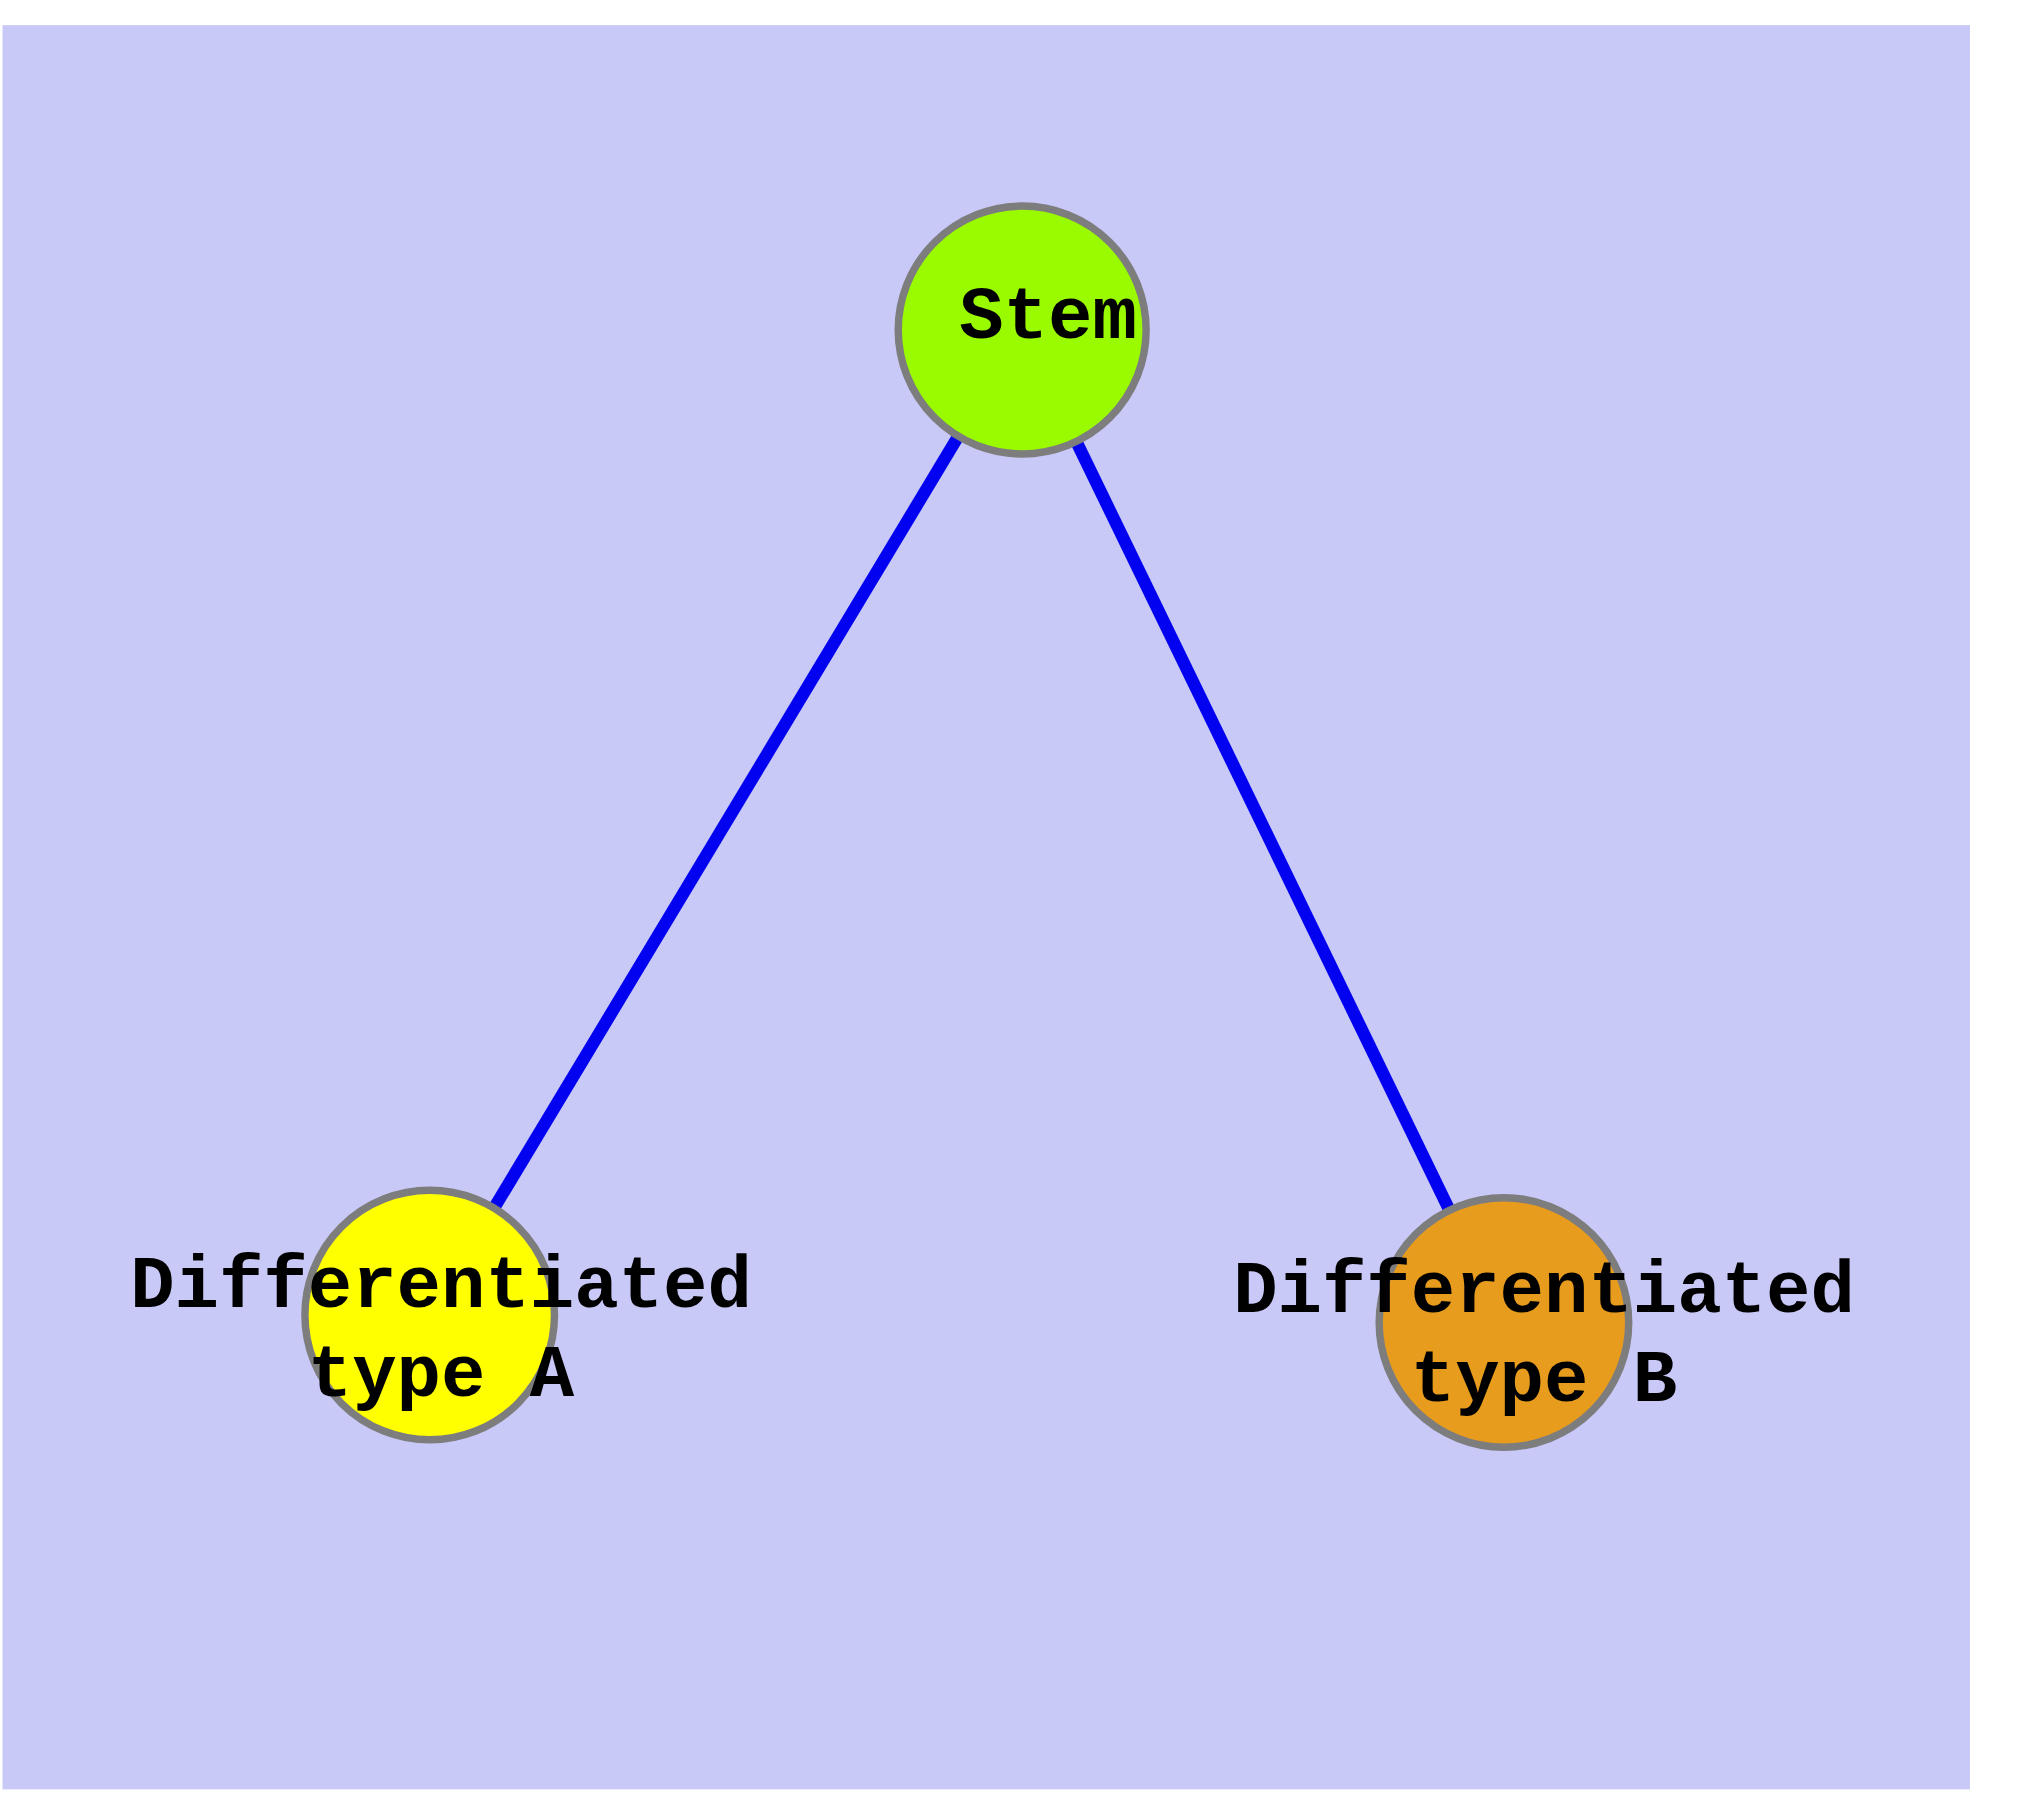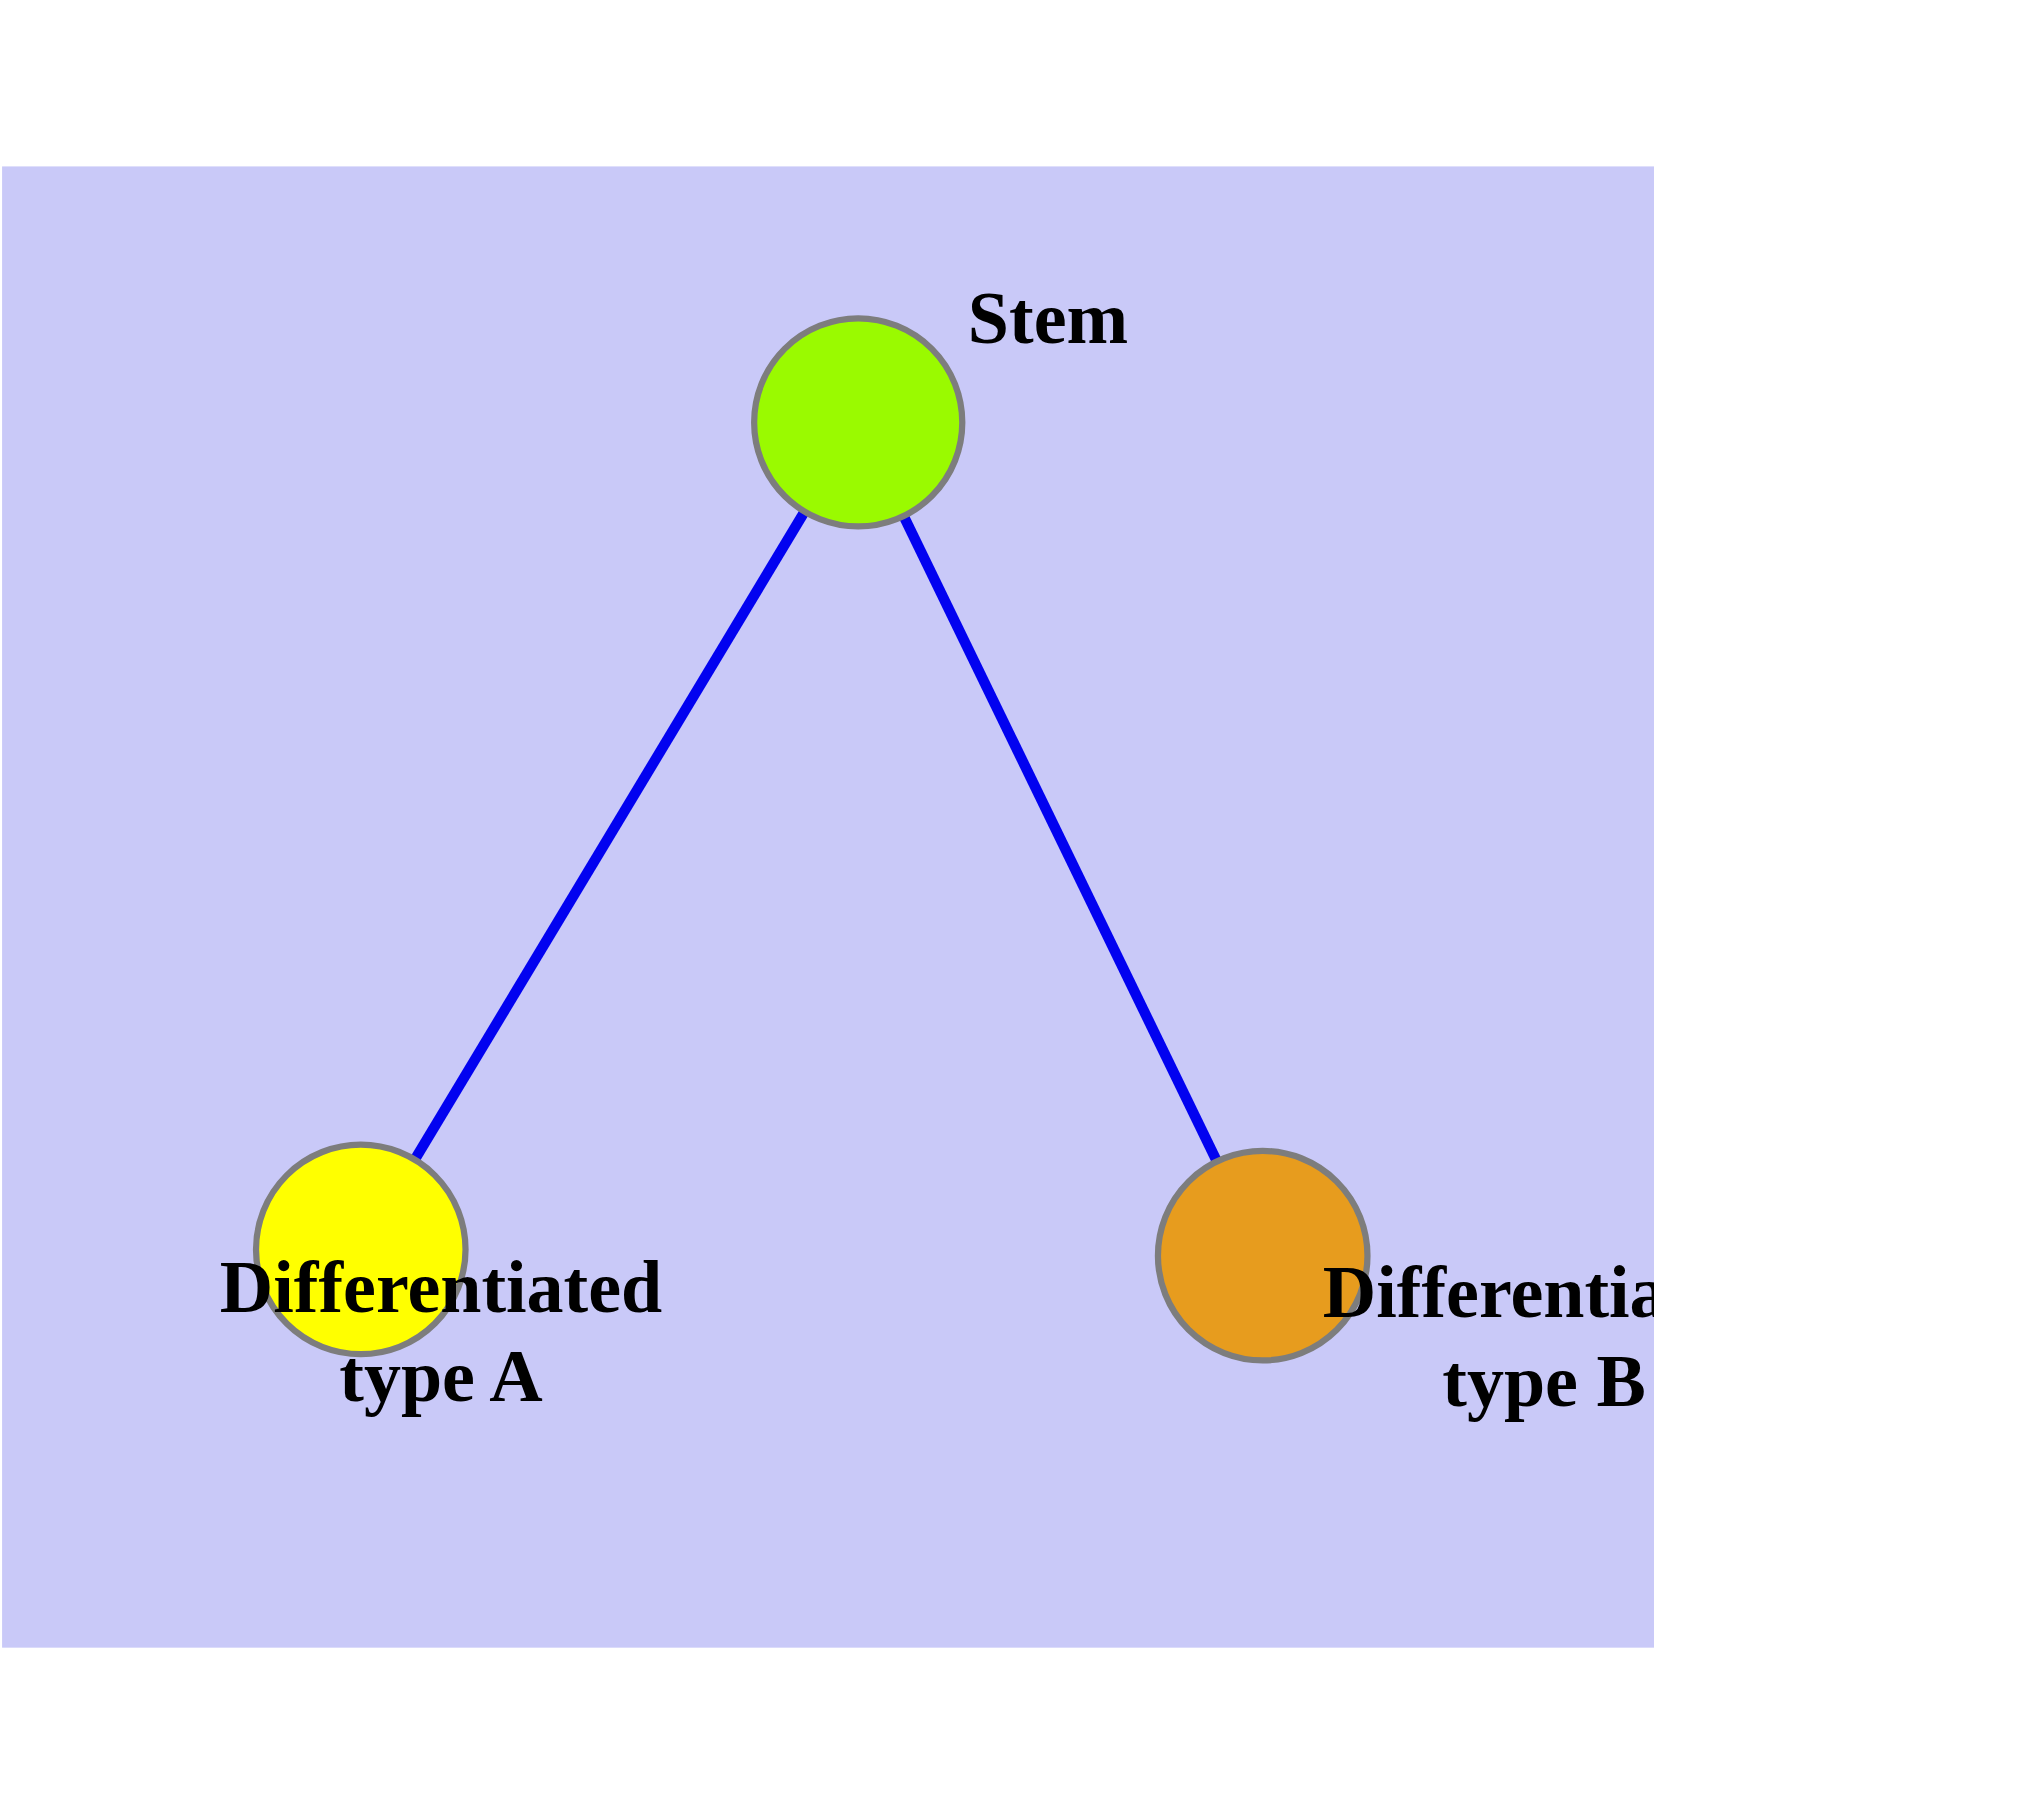--- a/index.html
+++ b/index.html
@@ -2,24 +2,24 @@
 <html style="font-size:13.6px"><head>
 <meta charset="utf-8">
 <style>
   html, body {
     margin: 0;
     padding: 0;
     background: #ffffff;
   }
   .canvas {
     position: relative;
-    width: 1654px;
+    width: 1970px;
     height: 1812px;
     overflow: hidden;
-    font-family: Liberation Serif, serif;
+    font-family: Liberation Mono, monospace;
   }
   .diagram-svg {
     position: absolute;
     left: 0;
     top: 0;
     width: 100%;
     height: 100%;
     display: block;
   }
   .edge {

